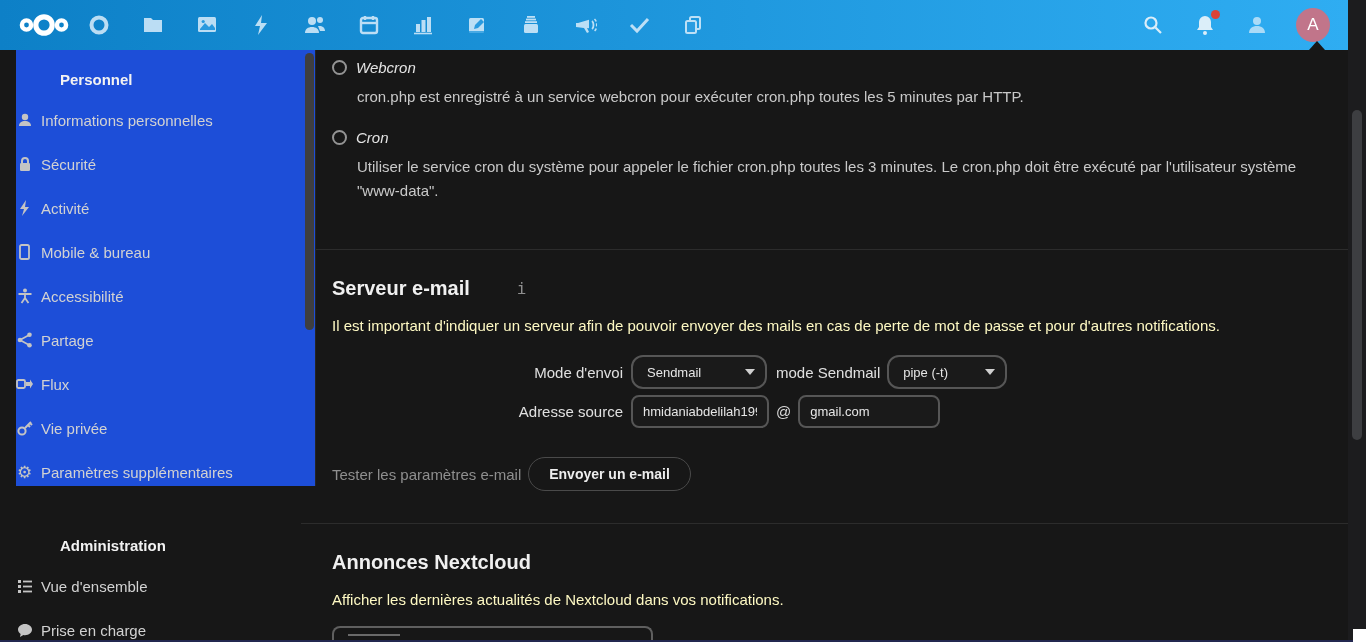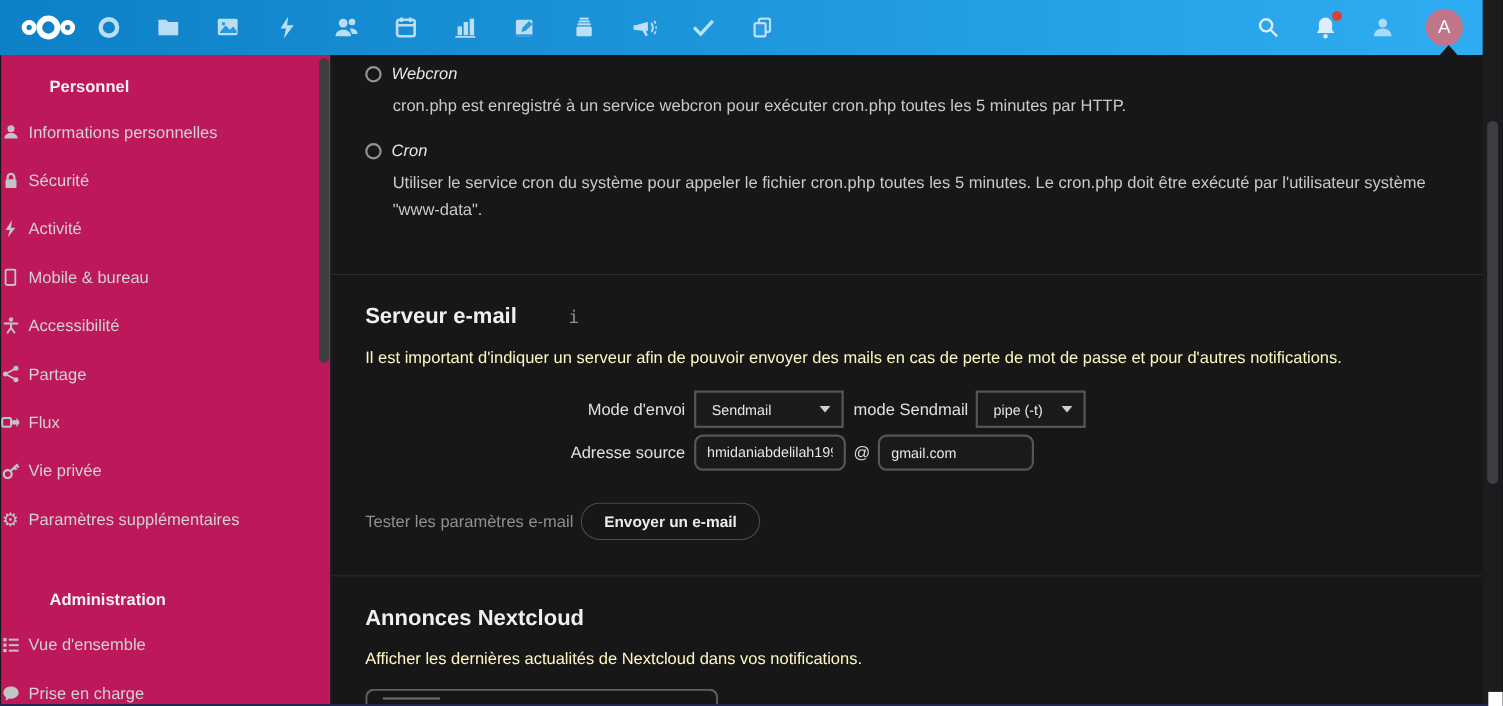--- a/index.html
+++ b/index.html
@@ -21,21 +21,21 @@
   .avatar-caret { position:absolute; left:1309px; top:41px; width:0; height:0; z-index:6;
     border-left:8px solid transparent; border-right:8px solid transparent; border-bottom:9px solid #171717; }
 
   
   .scroll-col { position:absolute; right:0; top:0; width:18px; height:642px; background:#1c1c1e; z-index:7; }
   .scroll-thumb-main { position:absolute; left:4px; top:110px; width:10px; height:330px; background:#3d3e41; border-radius:5px; }
   .corner-white { position:absolute; right:0; bottom:0; width:13px; height:13px; background:#ffffff; z-index:9; }
   .bottom-strip { position:absolute; left:0; bottom:0; width:1366px; height:2px; background:#232850; z-index:8; }
 
   
-  .sidebar { position:absolute; left:1px; top:50px; width:300px; height:592px; background:#be185d;
+  .sidebar { position:absolute; left:16px; top:50px; width:300px; height:436px; background:#1d4ed8;
     border-right:1px solid #242424; z-index:2; }
   .side-scroll-thumb { position:absolute; left:289px; top:3px; width:9px; height:277px; background:#3e3e40; border-radius:5px; }
   .side-header { font-weight:bold; color:#f2f2f2; font-size:15px; padding:21px 0 10px 44px; }
   .side-item { height:44px; display:flex; align-items:center; cursor:pointer; color:#d2d2d2; font-size:15px; }
   .side-item .sicon { width:17px; height:17px; margin-right:8px; display:flex; align-items:center; justify-content:center; color:#c4c4c4; }
   .side-item .slabel { padding-left:0; }
   .side-gap { height:22px; }
 
   
   .main { position:absolute; left:301px; top:50px; width:1047px; height:592px; background:#171717;
@@ -46,27 +46,27 @@
   .radio-desc { margin-left:25px; margin-top:9px; font-size:15px; color:#c9c9c9; line-height:24px; max-width:960px; }
   .divider { height:1px; background:#2c2c2c; margin-left:-31px; margin-right:-18px; }
   .div1 { margin-top:46px; }
   .div2 { margin-top:32px; }
   h2.section-title { margin-top:27px; font-size:20px; color:#f0f0f0; font-weight:bold; display:flex; align-items:center;gap:28px; }
   .info-i { font-family:"DejaVu Sans Mono", monospace; color:#8f8f8f; font-size:16px; font-weight:normal; margin-left:19px; }
   .section-desc { margin-top:17px; font-size:15px; color:#fef9c3; }
   .form-row { display:flex; align-items:center; margin-top:21px; }
   .form-row.second { margin-top:6px; }
   .f-label { flex:0 0 299px; text-align:right; font-size:15px; color:#e0e0e0; padding-right:8px; }
-  .select-box { height:34px; background:#1a1a1a; border:2px solid #565656; border-radius:0;
+  .select-box { height:34px; background:#1a1a1a; border:2px solid #565656; border-radius:12px;
     display:flex; align-items:center; justify-content:space-between; padding:0 10px 0 14px; cursor:pointer; }
   .select-box .sel-text { font-size:13px; color:#e6e6e6; }
   .sel-caret { width:0; height:0; border-left:5px solid transparent; border-right:5px solid transparent;
     border-top:6px solid #cfcfcf; margin-left:10px; }
   .sel-send { width:136px; }
-  .sel-pipe { width:100px; }
+  .sel-pipe { width:120px; }
   .mid-label { font-size:15px; color:#e0e0e0; margin:0 7px 0 9px; }
   .text-input { height:33px; background:#1a1a1a; border:2px solid #565656; border-radius:8px;
     color:#e6e6e6; font-size:13px; padding:0 10px; font-family:"Liberation Sans", sans-serif; }
   .in-local { width:138px; }
   .in-domain { width:142px; }
   .at-sign { font-size:15px; color:#d9d9d9; margin:0 7px; }
   .test-row { display:flex; align-items:center; margin-top:29px; }
   .muted-label { font-size:15px; color:#8f8f8f; }
   .pill-btn { margin-left:7px; height:34px; padding:0 20px; border-radius:17px; background:transparent;
     border:1px solid #4a4a4a; color:#ededed; font-size:14px; font-weight:bold; cursor:pointer;
@@ -305,21 +305,21 @@
   <div class="radio-row">
     <div class="radio"></div>
     <div class="radio-label">Webcron</div>
   </div>
   <div class="radio-desc">cron.php est enregistré à un service webcron pour exécuter cron.php toutes les 5 minutes par HTTP.</div>
 
   <div class="radio-row" style="margin-top:20px;">
     <div class="radio"></div>
     <div class="radio-label">Cron</div>
   </div>
-  <div class="radio-desc">Utiliser le service cron du système pour appeler le fichier cron.php toutes les 5 minutes. Le cron.php doit être exécuté par l'utilisateur système "www-data".</div>
+  <div class="radio-desc">Utiliser le service cron du système pour appeler le fichier cron.php toutes les 3 minutes. Le cron.php doit être exécuté par l'utilisateur système "www-data".</div>
 
   <div class="divider div1"></div>
 
   <h2 class="section-title">
     <span>Serveur e-mail</span>
     <span class="info-i">i</span>
   </h2>
   <div class="section-desc">Il est important d'indiquer un serveur afin de pouvoir envoyer des mails en cas de perte de mot de passe et pour d'autres notifications.</div>
 
   <div class="form-row">

